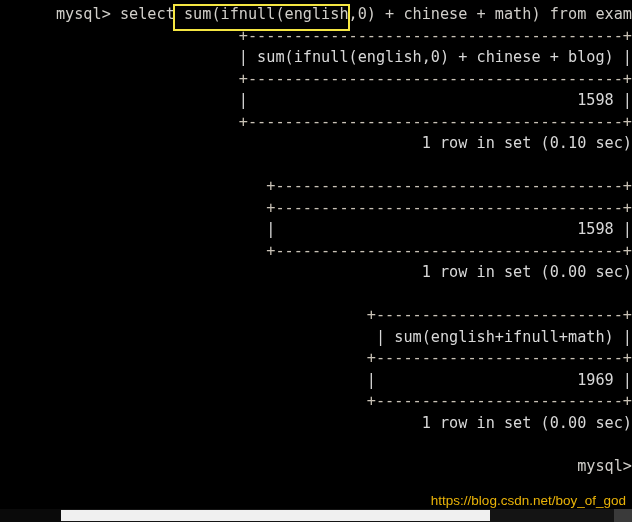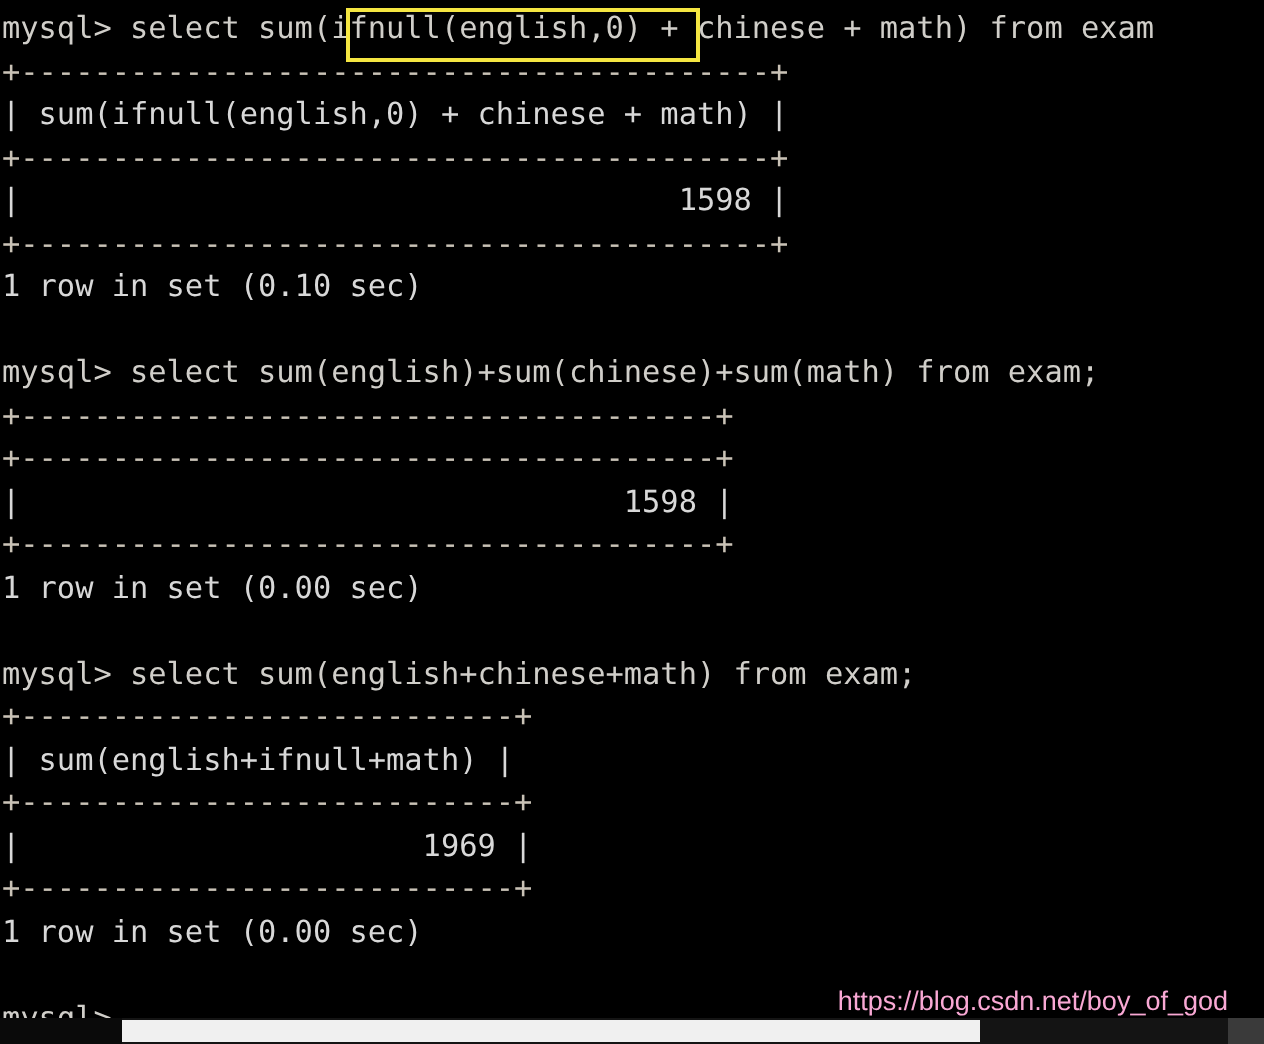--- a/index.html
+++ b/index.html
@@ -31,20 +31,21 @@
   .line {
     font-family: "DejaVu Sans Mono", "Liberation Mono", monospace;
     font-size: 15.2px;
     line-height: 21.5px;
     letter-spacing: 0px;
     color: #d8d8d8;
     white-space: pre;
     height: 21.5px;
     margin: 0;
     padding: 0 0 0 1px;
+    text-align: right;
   }
   .line.blank { color: transparent; }
   .line.rule  { color: #c9c2b6; }
   .line.prompt { color: #d0cec9; }
   .line.result { color: #d8d8d8; }
 
   
   #highlight-box {
     position: absolute;
     left: 173px;
@@ -53,26 +54,26 @@
     height: 27px;
     border: 2px solid #f5e642;
     box-sizing: border-box;
     background: transparent;
     pointer-events: none;
   }
 
   
   #watermark {
     position: absolute;
-    right: 18px;
+    right: 6px;
     top: 493px;
     font-family: "Liberation Sans", sans-serif;
     font-size: 13.5px;
     line-height: 16px;
-    color: #f9a8d4;
+    color: #eab308;
     white-space: pre;
   }
 
   
   #scrollbar-track {
     position: absolute;
     left: 0;
     bottom: 0;
     width: 632px;
     height: 13px;
@@ -104,34 +105,32 @@
   }
 </style>
 </head>
 <body>
 
 <div id="terminal">
 
   <div class="screen" id="screen">
       <div class="line prompt">mysql&gt; select sum(ifnull(english,0) + chinese + math) from exam</div>
       <div class="line rule">+-----------------------------------------+</div>
-      <div class="line result">| sum(ifnull(english,0) + chinese + math) |</div>
+      <div class="line result">| sum(ifnull(english,0) + chinese + blog) |</div>
       <div class="line rule">+-----------------------------------------+</div>
       <div class="line result">|                                    1598 |</div>
       <div class="line rule">+-----------------------------------------+</div>
       <div class="line result">1 row in set (0.10 sec)</div>
       <div class="line blank"> </div>
-      <div class="line prompt">mysql&gt; select sum(english)+sum(chinese)+sum(math) from exam;</div>
       <div class="line rule">+--------------------------------------+</div>
       <div class="line rule">+--------------------------------------+</div>
       <div class="line result">|                                 1598 |</div>
       <div class="line rule">+--------------------------------------+</div>
       <div class="line result">1 row in set (0.00 sec)</div>
       <div class="line blank"> </div>
-      <div class="line prompt">mysql&gt; select sum(english+chinese+math) from exam;</div>
       <div class="line rule">+---------------------------+</div>
       <div class="line result">| sum(english+ifnull+math) |</div>
       <div class="line rule">+---------------------------+</div>
       <div class="line result">|                      1969 |</div>
       <div class="line rule">+---------------------------+</div>
       <div class="line result">1 row in set (0.00 sec)</div>
       <div class="line blank"> </div>
       <div class="line prompt">mysql&gt;</div>
     </div>
 

